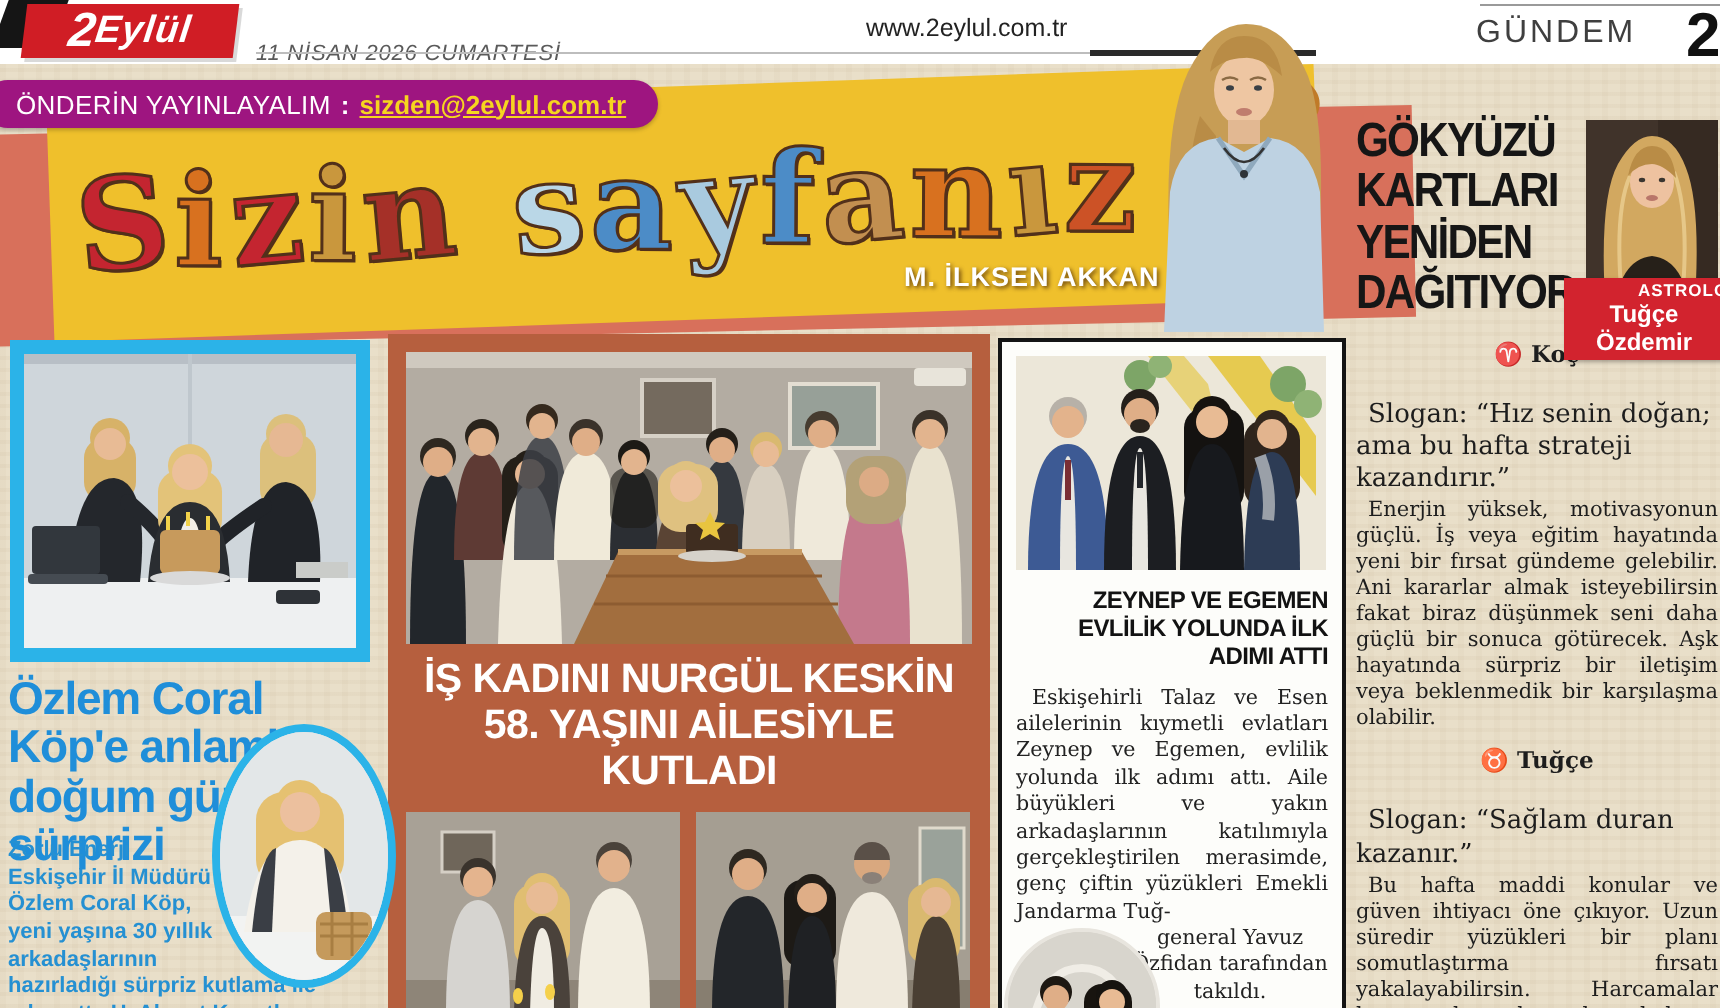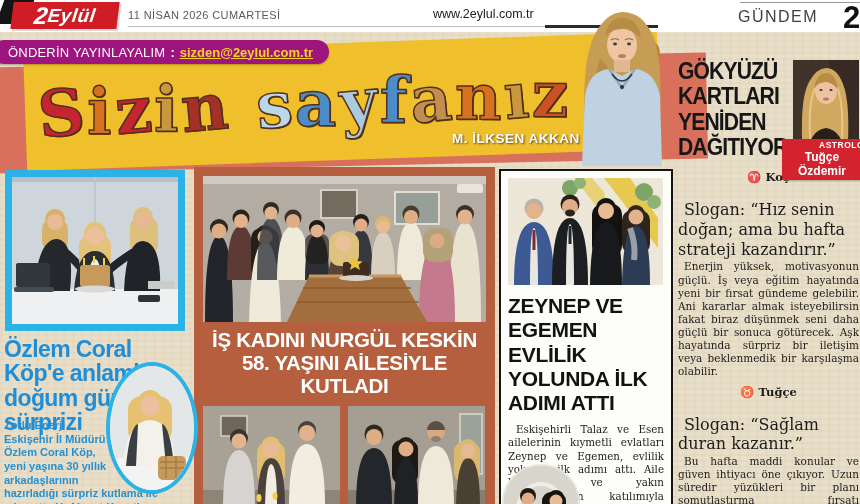--- a/index.html
+++ b/index.html
@@ -6,21 +6,21 @@
   body{width:860px;height:504px;overflow:hidden;font-family:"Liberation Sans",sans-serif;}
   #page{position:relative;width:860px;height:504px;background:#fff;overflow:hidden;}
 
   
   .header{position:absolute;left:0;top:0;width:860px;height:32px;background:#fff;z-index:1;}
   .logo-black{position:absolute;left:0;top:4;width:30px;height:24px;background:#151515;transform:skewX(-20deg);}
   .logo-red{position:absolute;left:12px;top:2px;width:106px;height:27px;background:#d01d25;transform:skewX(-7deg);
             display:flex;align-items:center;justify-content:center;box-shadow:2px 2px 0 rgba(0,0,0,.15);}
   .logo-red .n2{color:#fff;font-weight:bold;font-style:italic;font-size:24px;line-height:1;}
   .logo-red .nm{color:#fff;font-weight:bold;font-style:italic;font-size:19px;line-height:1;letter-spacing:.5px;}
-  .hdr-date{position:absolute;left:128px;top:9px;font-size:11px;color:#5a5a5a;letter-spacing:.4px;}
+  .hdr-date{position:absolute;left:128px;top:21px;font-size:11px;color:#5a5a5a;letter-spacing:.4px;font-style:italic;}
   .rule-thin{position:absolute;left:128px;top:26px;width:528px;height:1px;background:#bdbdbd;}
   .rule-dark{position:absolute;left:545px;top:25px;width:113px;height:3px;background:#2a2a2a;}
   .hdr-site{position:absolute;left:433px;top:7px;font-size:12.5px;color:#222;}
   .rule-top{position:absolute;left:740px;top:2px;width:120px;height:1px;background:#9a9a9a;}
   .hdr-section{position:absolute;left:738px;top:8px;font-size:16px;color:#3f3f3f;letter-spacing:1.5px;}
   .hdr-pagenum{position:absolute;left:843px;top:0px;font-size:31px;font-weight:900;color:#111;}
 
   
   .bg{position:absolute;left:0;top:32px;width:860px;height:472px;
       background:#e9dfc9;
@@ -48,21 +48,21 @@
   .astro-head{position:absolute;left:678px;top:58px;width:136px;z-index:2;font-weight:900;font-size:24px;
               line-height:1.06;color:#161616;letter-spacing:-1px;transform:scaleX(.88);transform-origin:left top;}
   .astro-photo{position:absolute;left:793px;top:60px;width:66px;height:92px;z-index:2;}
   .astro-label{position:absolute;left:782px;top:139px;width:78px;z-index:3;background:#d2232e;color:#fff;
                text-align:center;padding:2px 1px;line-height:1.15;box-shadow:1px 1px 2px rgba(0,0,0,.3);}
   .astro-label .t{font-size:8.5px;font-weight:bold;letter-spacing:.5px;display:block;padding-left:36px;}
   .astro-label .nm{font-size:12px;font-weight:bold;display:block;}
   .signs{position:absolute;left:678px;top:168px;width:181px;z-index:2;font-family:"DejaVu Serif",serif;color:#1d1d1d;}
   .sign{margin-bottom:7px;}
   .sign-name{text-align:center;font-weight:bold;font-size:11.5px;margin:2px 16px 2px;}
-  .sign-slogan{font-size:16px;line-height:1.24;text-indent:6px;margin-top:16px;}
+  .sign-slogan{font-size:13px;line-height:1.24;text-indent:6px;margin-top:16px;}
   .sign-body{font-size:10.5px;line-height:1.24;text-indent:6px;margin-top:1px;text-align:justify;}
 
   
   .card-ozlem{position:absolute;left:5px;top:170px;width:180px;height:161px;background:#2bb3e8;padding:7px;
               box-sizing:border-box;z-index:3;}
   .card-ozlem svg{display:block;width:166px;height:147px;}
   .ozlem-head{position:absolute;left:4px;top:337px;width:186px;z-index:3;color:#1f8ed9;font-weight:bold;
               font-size:23px;line-height:1.06;letter-spacing:-.6px;}
   .ozlem-circle{position:absolute;left:106px;top:362px;width:84px;height:124px;border-radius:50%;
                 border:4px solid #2bb3e8;overflow:hidden;z-index:4;background:#e3e7e8;}
@@ -77,21 +77,21 @@
   .nurgul-photo1 svg{display:block;width:283px;height:146px;}
   .nurgul-head{margin-top:7px;color:#fff;font-weight:900;font-size:20.5px;line-height:1.12;text-align:center;
                letter-spacing:-.3px;}
   .nurgul-row{display:flex;gap:8px;margin-top:8px;}
   .nurgul-row svg{display:block;width:137px;height:101px;}
 
   
   .card-zeynep{position:absolute;left:499px;top:169px;width:174px;height:338px;background:#fdfdfa;
                border:2.5px solid #141414;box-sizing:border-box;padding:7px;z-index:2;overflow:hidden;}
   .zeynep-photo svg{display:block;width:155px;height:107px;}
-  .zeynep-head{margin-top:9px;text-align:left;color:#121212;font-weight:900;font-size:21px;line-height:1.16;
+  .zeynep-head{margin-top:9px;text-align:right;color:#121212;font-weight:900;font-size:12px;line-height:1.16;
                letter-spacing:-.3px;}
   .zeynep-body{margin-top:7px;font-family:"DejaVu Serif",serif;font-size:10.3px;line-height:1.3;color:#222;
                text-align:justify;text-indent:8px;}
   .zeynep-body2{margin-left:58px;font-family:"DejaVu Serif",serif;font-size:10.3px;line-height:1.3;color:#222;
                 text-align:center;}
   .zeynep-circle{position:absolute;left:502px;top:464px;width:74px;height:74px;border-radius:50%;overflow:hidden;
                  z-index:4;background:#d8d5cd;border:2px solid #e8e5de;}
   .zeynep-circle svg{display:block;width:74px;height:74px;}
 </style>
 </head>

